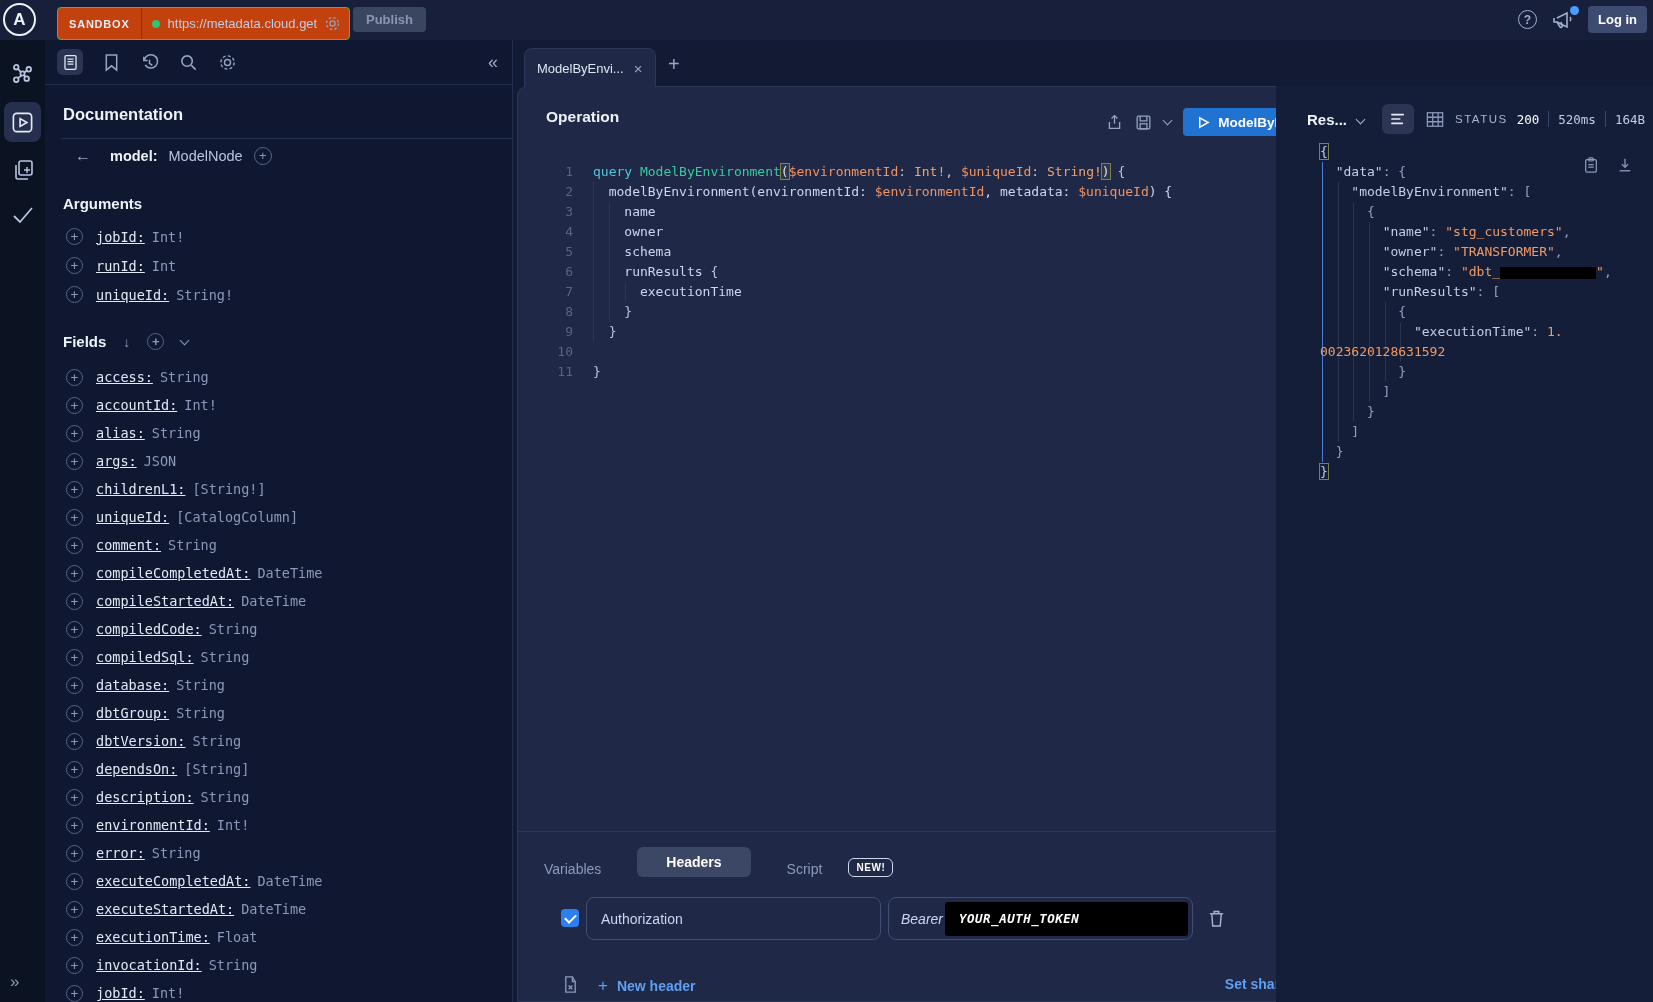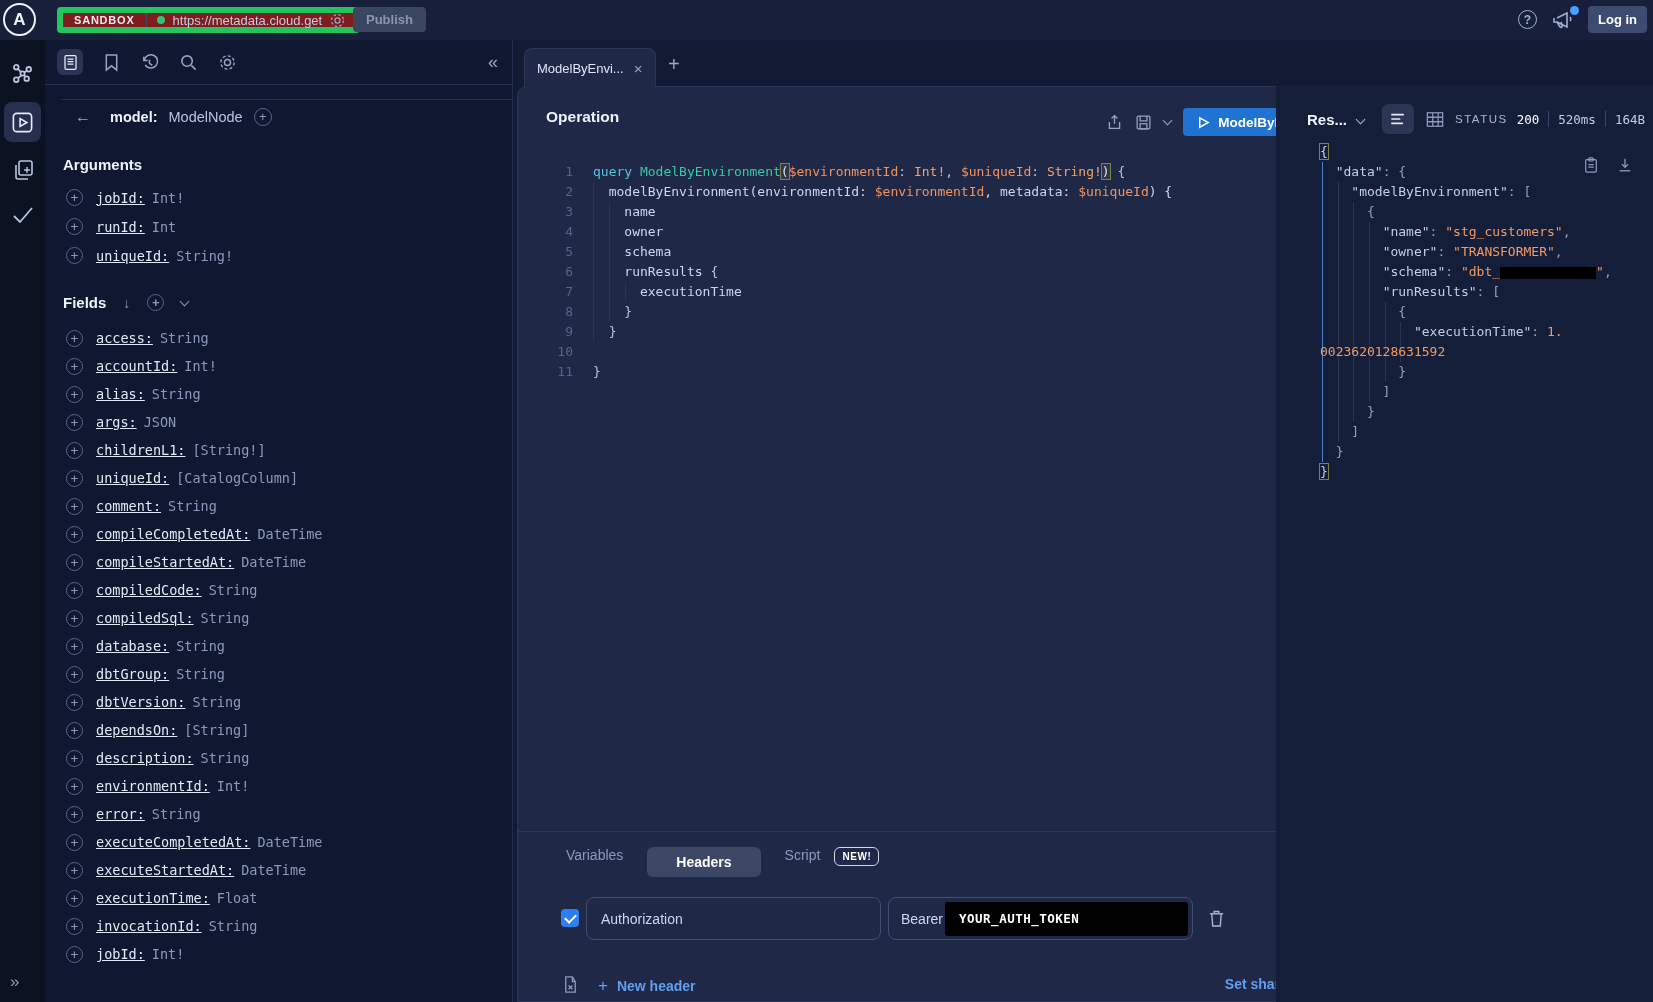--- a/index.html
+++ b/index.html
@@ -4,21 +4,21 @@
 <style>
   * { margin:0; padding:0; box-sizing:border-box; }
   html,body { width:1653px; height:1002px; overflow:hidden; }
   body { position:relative; background:#131b34; font-family:"Liberation Sans",sans-serif; color:#dfe5f2; }
   svg { display:block; }
   .ico { color:#97a3c0; }
 
   
   .topbar { position:absolute; top:0; left:0; right:0; height:40px; background:#181f3a; display:flex; align-items:center; z-index:5; }
   .logo { position:absolute; left:3px; top:3px; width:33px; height:33px; border:2.5px solid #eef2fa; border-radius:50%; display:flex; align-items:center; justify-content:center; font-weight:bold; font-size:17px; color:#eef2fa; }
-  .urlgroup { position:absolute; left:57px; top:7px; height:26px; display:flex; align-items:center; border:6px solid #22c55e; border-radius:4px; background:#7f1d1d; }
+  .urlgroup { position:absolute; left:57px; top:7px; height:33px; display:flex; align-items:center; border:1px solid #22c55e; border-radius:4px; background:#c2410c; }
   .sandbox-label { padding:0 11px; font-size:11px; font-weight:bold; letter-spacing:.8px; color:#e8ecf5; border-right:1px solid #3c4868; height:100%; display:flex; align-items:center; }
   .greendot { width:8px; height:8px; border-radius:50%; background:#30c574; margin:0 8px 0 10px; }
   .urltext { width:152px; overflow:hidden; white-space:nowrap; font-size:13px; color:#c2cce4; }
   .url-gear { margin:0 8px 0 4px; }
   .publish-btn { position:absolute; left:353px; top:7px; height:25px; padding:0 13px; background:#3a4560; border-radius:4px; color:#8a95b3; font-size:13px; font-weight:bold; display:flex; align-items:center; }
   .help-circle { position:absolute; left:1518px; top:10px; width:19px; height:19px; border:1.5px solid #9fb0d0; border-radius:50%; color:#9fb0d0; font-size:12px; font-weight:bold; display:flex; align-items:center; justify-content:center; }
   .mega-wrap { position:absolute; left:1551px; top:9px; width:26px; height:22px; }
   .mega-dot { position:absolute; right:-2px; top:-3px; width:9px; height:9px; border-radius:50%; background:#4a9eff; }
   .login-btn { position:absolute; left:1588px; top:6px; width:59px; height:27px; background:#3d4b70; border-radius:4px; color:#fff; font-size:13px; font-weight:bold; display:flex; align-items:center; justify-content:center; }
 
@@ -67,31 +67,31 @@
   .code { padding-left:20px; white-space:pre; }
   .tk-k{color:#53c6dd} .tk-o{color:#38cb9e} .tk-v{color:#f2935e} .tk-t{color:#f0a568}
   .tk-p{color:#bac5de} .tk-f{color:#ccd6ee}
   .tk-b{color:#d9e0f2; outline:1px solid #7c804b; background:rgba(128,132,70,.18);}
   .eg { position:absolute; width:1px; background:#2b3452; }
   .more-menu { position:absolute; right:17px; top:72px; color:#8d99bb; font-size:16px; letter-spacing:1px; }
   .kbd { position:absolute; right:18px; top:664px; color:#8d99bb; }
 
   
   .drawer-div { position:absolute; left:0; right:0; top:744px; border-top:1px solid #2c3758; }
-  .drawer-tabs { position:absolute; left:48px; top:760px; display:flex; align-items:flex-start; gap:24px; }
+  .drawer-tabs { position:absolute; left:26px; top:760px; display:flex; align-items:flex-end; gap:36px; }
   .dtab { font-size:14px; color:#8d99bb; }
   .dtab.active { background:#3b4765; color:#fff; font-weight:bold; border-radius:6px; padding:7px 29px; }
   .new-badge { border:1.5px solid #cfd7ea; border-radius:6px; padding:3px 7px; font-size:10px; font-weight:bold; letter-spacing:.6px; color:#fff; margin-left:-10px; }
   .drawer-collapse { position:absolute; right:22px; top:764px; color:#8d99bb; display:flex; flex-direction:column; gap:1px; }
   .hrow { position:absolute; left:0; right:0; top:810px; height:44px; }
   .checkbox { position:absolute; left:43px; top:12px; width:18px; height:18px; background:#2d7ff0; border-radius:4px; }
   .checkbox::after { content:''; position:absolute; left:4px; top:4.5px; width:9px; height:5px; border-left:2px solid #fff; border-bottom:2px solid #fff; transform:rotate(-45deg); }
   .hinput { position:absolute; top:0; height:43px; border:1px solid #414d73; border-radius:8px; display:flex; align-items:center; font-size:14px; color:#cdd6ec; }
   .hkey { left:68px; width:295px; padding-left:14px; }
-  .hval { left:370px; width:305px; padding-left:12px; }
+  .hval { left:370px; width:305px; padding-left:12px;font-style:italic; }
   .token-box { position:absolute; left:56px; top:4px; right:4px; height:34px; background:#000; border-radius:3px; color:#fff; font-family:"DejaVu Sans Mono",monospace; font-size:12.5px; font-weight:bold; letter-spacing:.5px; line-height:34px; padding-left:14px; }
   .trash { position:absolute; left:690px; top:12px; color:#aab4cf; }
   .drawer-foot { position:absolute; left:0; right:0; top:880px; height:36px; }
   .env-ico { position:absolute; left:44px; top:8px; color:#8d99bb; }
   .link-blue { color:#619ff2; font-size:14px; font-weight:bold; }
   .new-header { position:absolute; left:80px; top:9px; display:flex; align-items:center; gap:9px; }
   .plus-blue { font-size:17px; font-weight:normal; }
   .shared-headers { position:absolute; right:28px; top:9px; }
 
   
@@ -205,20 +205,21 @@
     </span>
     <span class="ico">
       <svg width="19" height="19" viewBox="0 0 20 20" fill="none" stroke="currentColor" stroke-width="1.5">
         <circle cx="10" cy="10" r="3.2"></circle>
           <circle cx="10" cy="10" r="7" stroke-dasharray="3.2 2.3"></circle>
       </svg>
     </span>
     <span class="doc-collapse">«</span>
   </div>
 
+  <div class="doc-title">Documentation</div>
   <div class="doc-div"></div>
 
   <div class="model-row">
     <span class="back-arrow">←</span>
     <span class="model-label">model:</span>
     <span class="model-type">ModelNode</span>
     <span class="pcirc lg">+</span>
   </div>
 
   <div class="sec-head">

